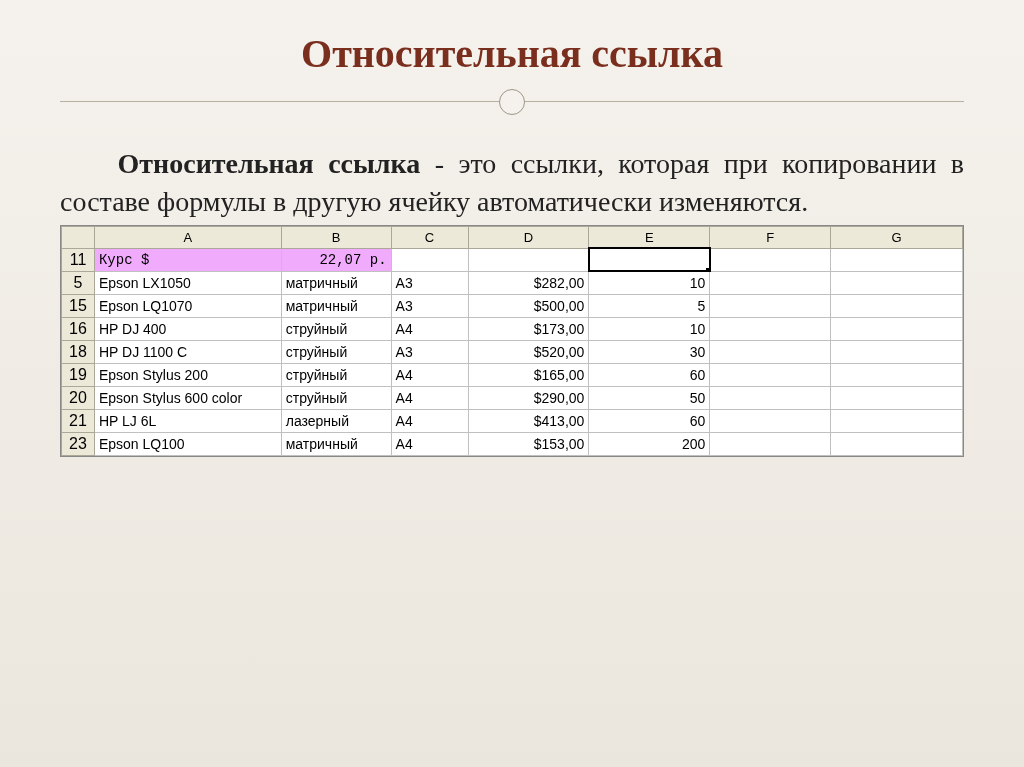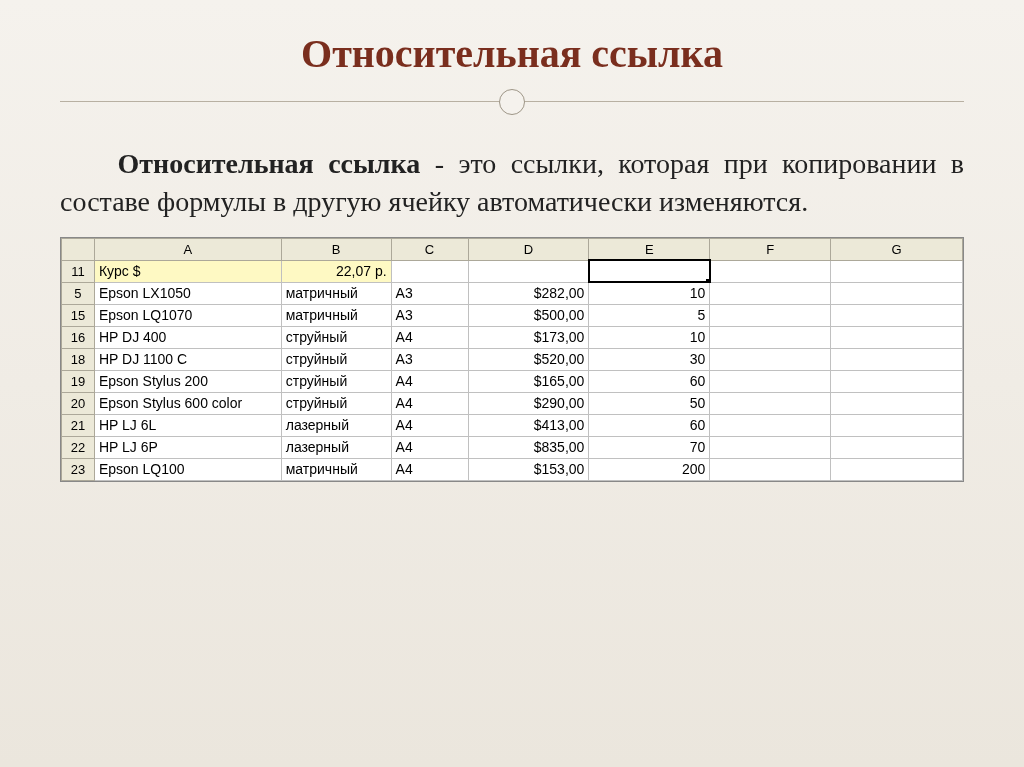--- a/index.html
+++ b/index.html
@@ -43,21 +43,21 @@
     height: 26px;
     border-radius: 50%;
     background: #f5f2ed;
     border: 1.5px solid #9e9687;
   }
   .body-text {
     font-size: 28px;
     color: #222;
     line-height: 1.35;
     text-align: justify;
-    margin-bottom: 16px;
+    margin-bottom: 4px;
   }
   .body-text .bold { font-weight: bold; }
   .ss {
     background: #fff;
     border: 1px solid #888;
     font-family: Arial, sans-serif;
     font-size: 14px;
     width: 100%;
   }
   .ss table {
@@ -78,28 +78,28 @@
     border: 1px solid #aca899;
     color: #000;
     font-size: 13px;
   }
   .ss .rowhdr {
     background: #ece9d8;
     text-align: center;
     font-weight: normal;
     border: 1px solid #aca899;
     width: 30px;
-    font-size: 13px;
+    font-size: 16px;
   }
   .ss .corner {
     background: #ece9d8;
     border: 1px solid #aca899;
     width: 30px;
   }
-  .ss .green { background: #fef9c3; }
+  .ss .green { background: #f0abfc; font-family: Liberation Mono, monospace; }
   .ss .num { text-align: right; }
   .ss .selcell {
     position: relative;
     outline: 2px solid #000;
     outline-offset: -1px;
   }
   .ss .selcell::after {
     content: "";
     position: absolute;
     right: -3px;
@@ -219,30 +219,20 @@
         <th class="rowhdr">21</th>
         <td>HP LJ 6L</td>
         <td>лазерный</td>
         <td>A4</td>
         <td class="num">$413,00</td>
         <td class="num">60</td>
         <td></td>
         <td></td>
       </tr>
       <tr>
-        <th class="rowhdr">22</th>
-        <td>HP LJ 6P</td>
-        <td>лазерный</td>
-        <td>A4</td>
-        <td class="num">$835,00</td>
-        <td class="num">70</td>
-        <td></td>
-        <td></td>
-      </tr>
-      <tr>
         <th class="rowhdr">23</th>
         <td>Epson LQ100</td>
         <td>матричный</td>
         <td>A4</td>
         <td class="num">$153,00</td>
         <td class="num">200</td>
         <td></td>
         <td></td>
       </tr>
     </tbody>

